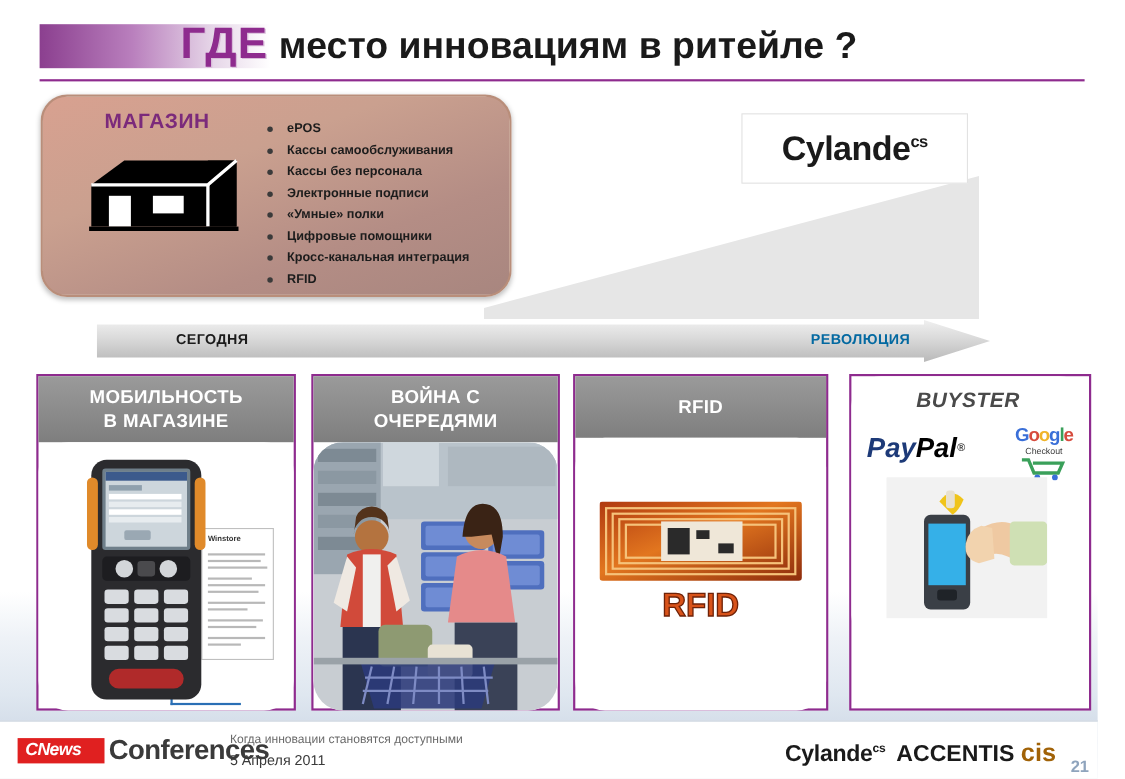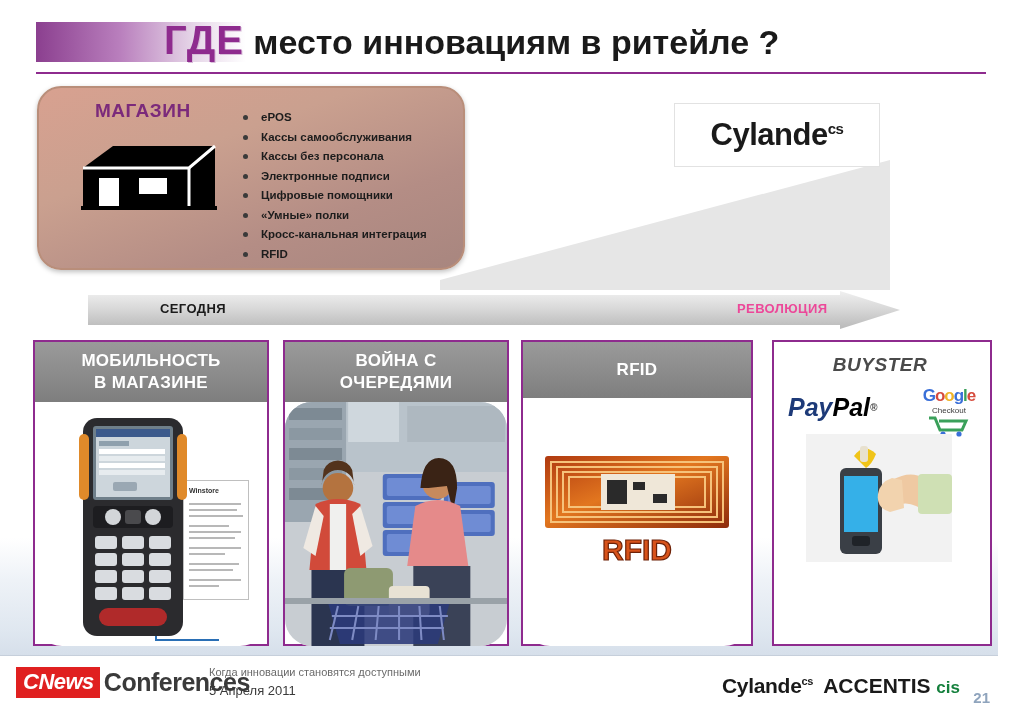--- a/index.html
+++ b/index.html
@@ -184,21 +184,21 @@
     font-weight: bold;
     color: #1b1b1b;
     letter-spacing: .4px;
   }
   .tl-label-right {
     position: absolute;
     left: 737px;
     top: 301px;
     font-size: 13px;
     font-weight: bold;
-    color: #ec4899;
+    color: #0369a1;
     letter-spacing: .4px;
   }
 
   
   .card {
     position: absolute;
     top: 340px;
     background: #ffffff;
     border: 2px solid #8e2b8e;
   }
@@ -234,22 +234,22 @@
     left: 16px;
     bottom: 8px;
     height: 36px;
     display: flex;
     align-items: center;
   }
   .cnews-badge {
     background: #e02020;
     color: #ffffff;
     font-weight: bold;
-    font-size: 22px;
-    padding: 2px 6px 3px 7px;
+    font-size: 16px;
+    padding: 2px 21px 3px 7px;
     letter-spacing: -.5px;
     font-style: italic;
   }
   .cnews-word {
     color: #3a3a3a;
     font-weight: bold;
     font-size: 25px;
     margin-left: 4px;
     letter-spacing: -.5px;
   }
@@ -282,22 +282,22 @@
     letter-spacing: -.3px;
   }
   .fr-cyl .sup { font-size: 11px; vertical-align: super; }
   .fr-acc {
     font-size: 21px;
     font-weight: bold;
     color: #1a1a1a;
     letter-spacing: 0px;
   }
   .fr-acc .cis {
-    color: #15803d;
-    font-size: 17px;
+    color: #a16207;
+    font-size: 23px;
   }
   .page-num {
     position: absolute;
     right: 8px;
     bottom: 2px;
     font-size: 15px;
     color: #8fa4bd;
     font-weight: bold;
   }
 
@@ -423,22 +423,22 @@
       <rect x="22" y="44" width="20" height="28" fill="#ffffff"></rect>
       <rect x="62" y="44" width="28" height="16" fill="#ffffff"></rect>
       <rect x="4" y="72" width="136" height="4" fill="#000000"></rect>
     </svg>
 
     <ul class="shop-list">
       <li>ePOS</li>
       <li>Кассы самообслуживания</li>
       <li>Кассы без персонала</li>
       <li>Электронные подписи</li>
+      <li>«Умные» полки</li>
       <li>Цифровые помощники</li>
-      <li>«Умные» полки</li>
       <li>Кросс-канальная интеграция</li>
       <li>RFID</li>
     </ul>
   </div>
 
   <div class="cyl-box">
     <div class="cyl-logo">
       <span>Cylande</span><span class="sup">cs</span>
     </div>
   </div>

